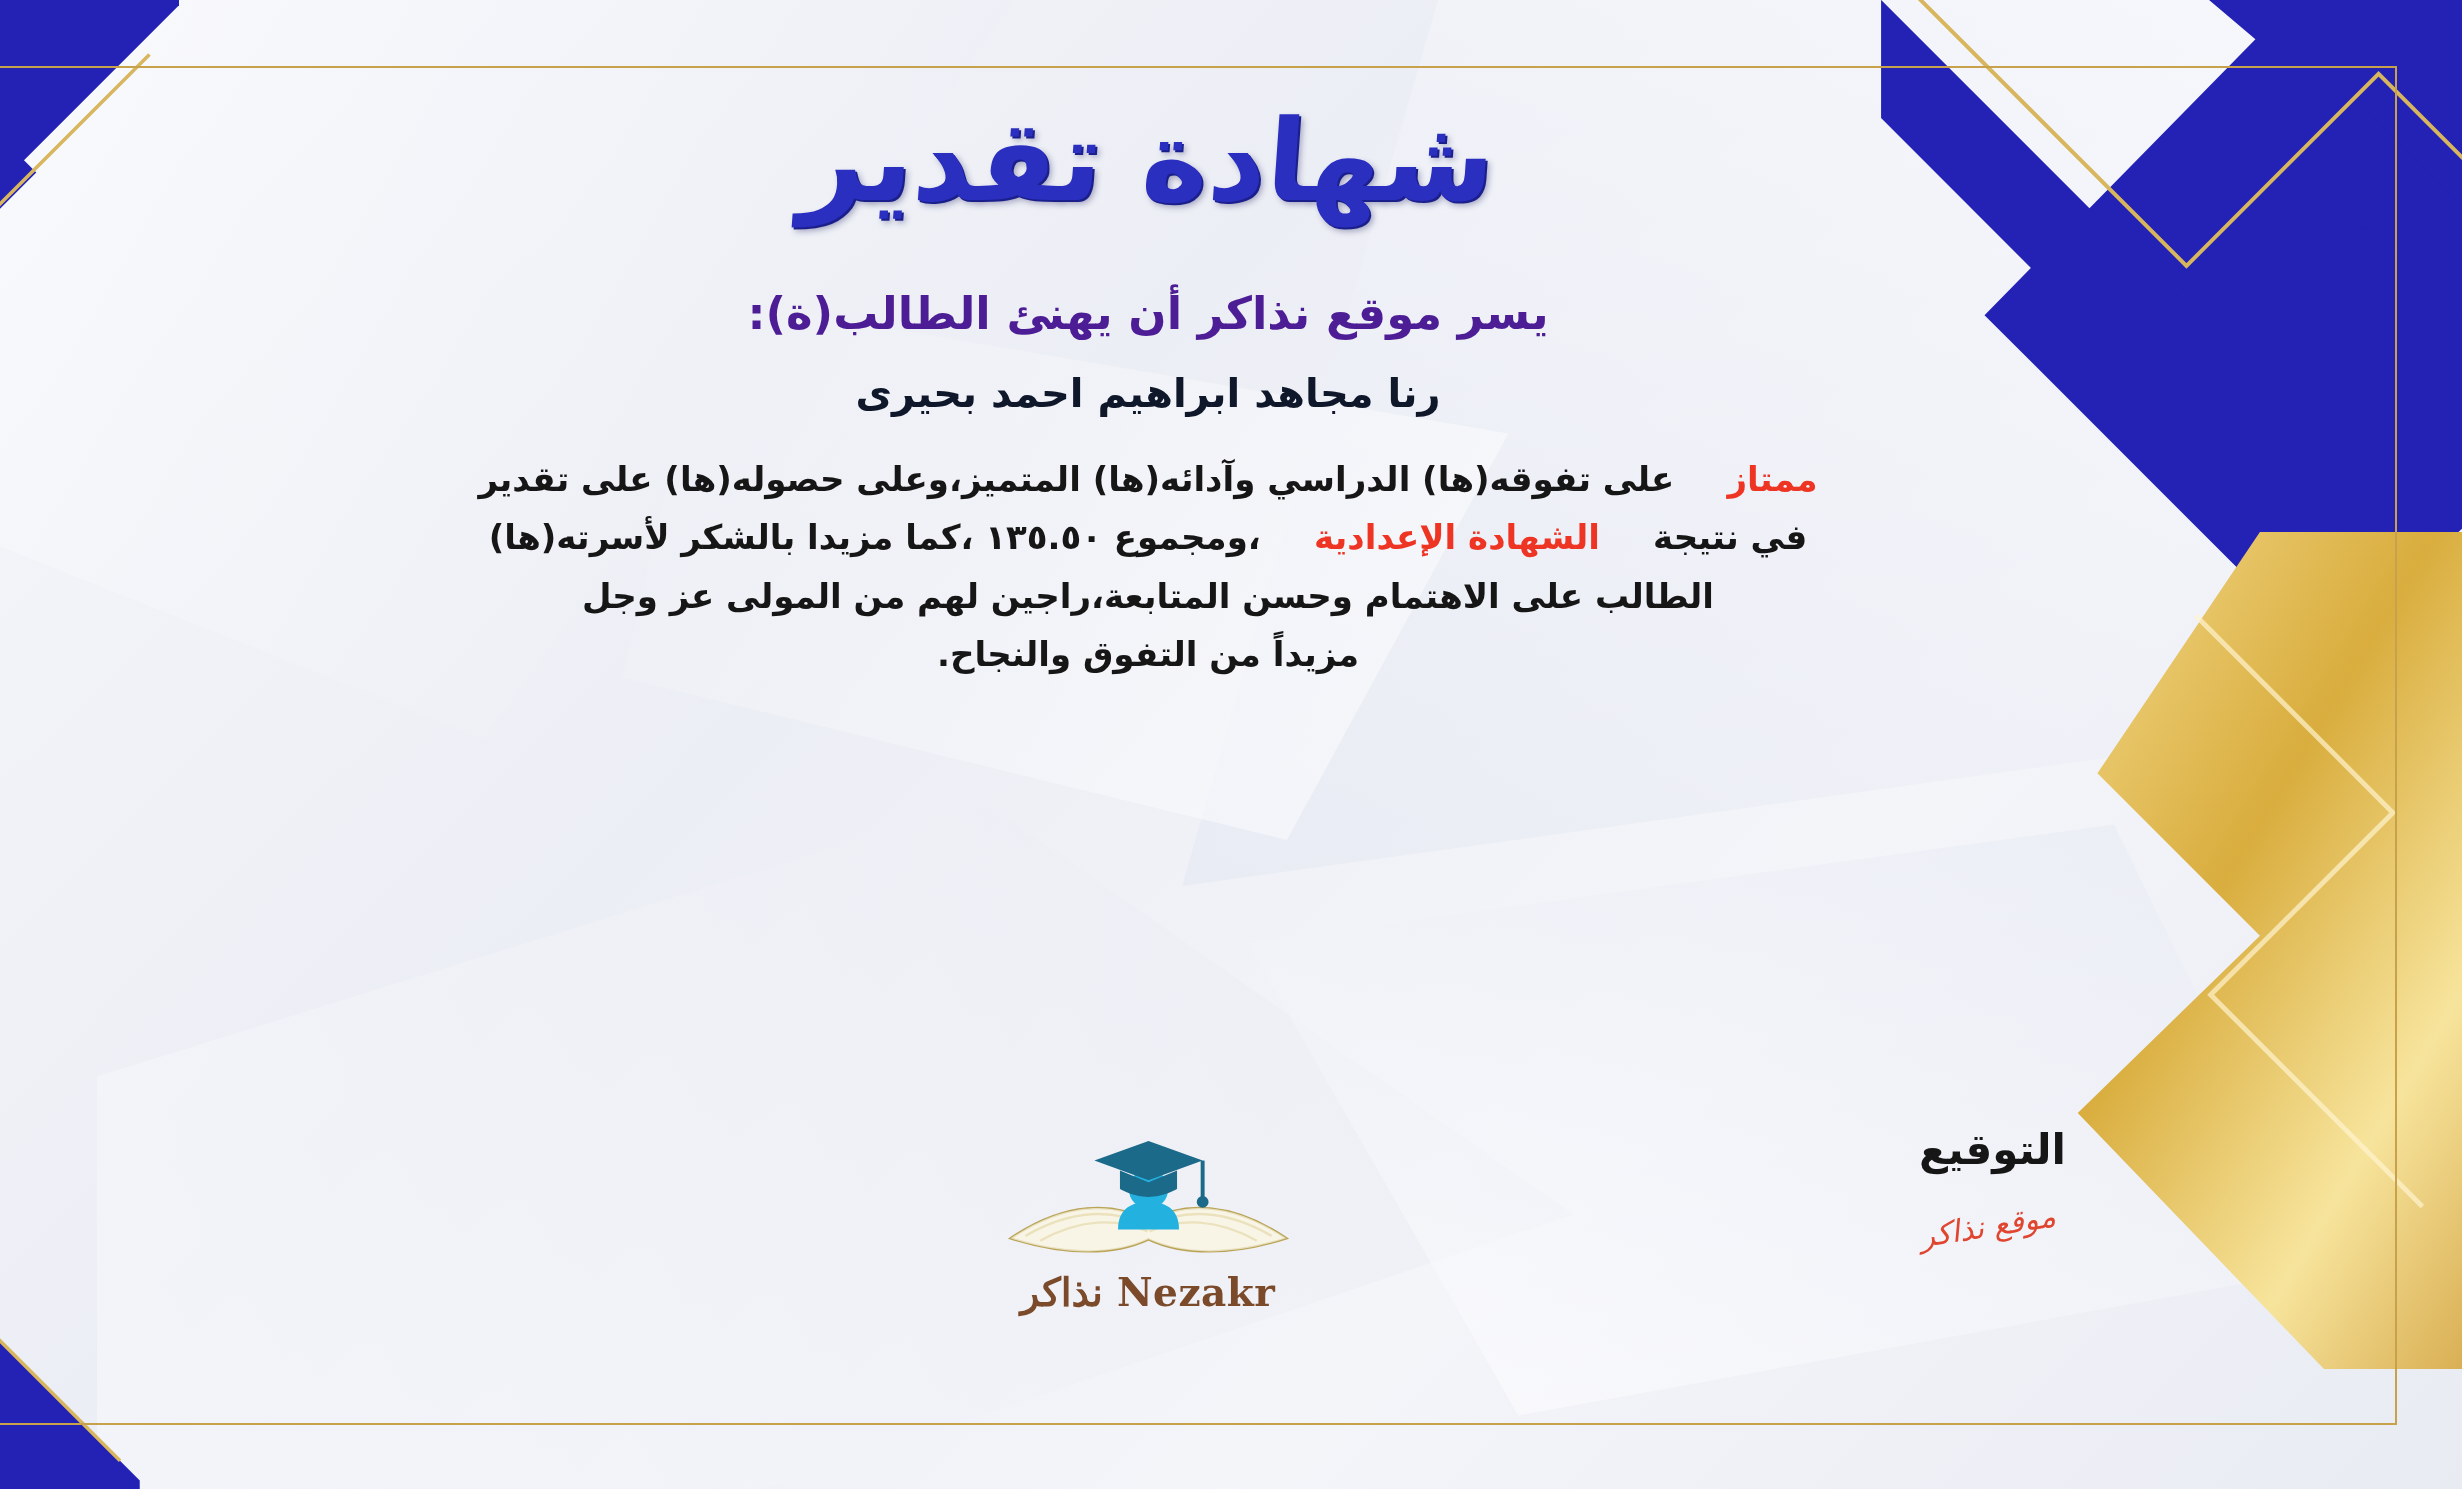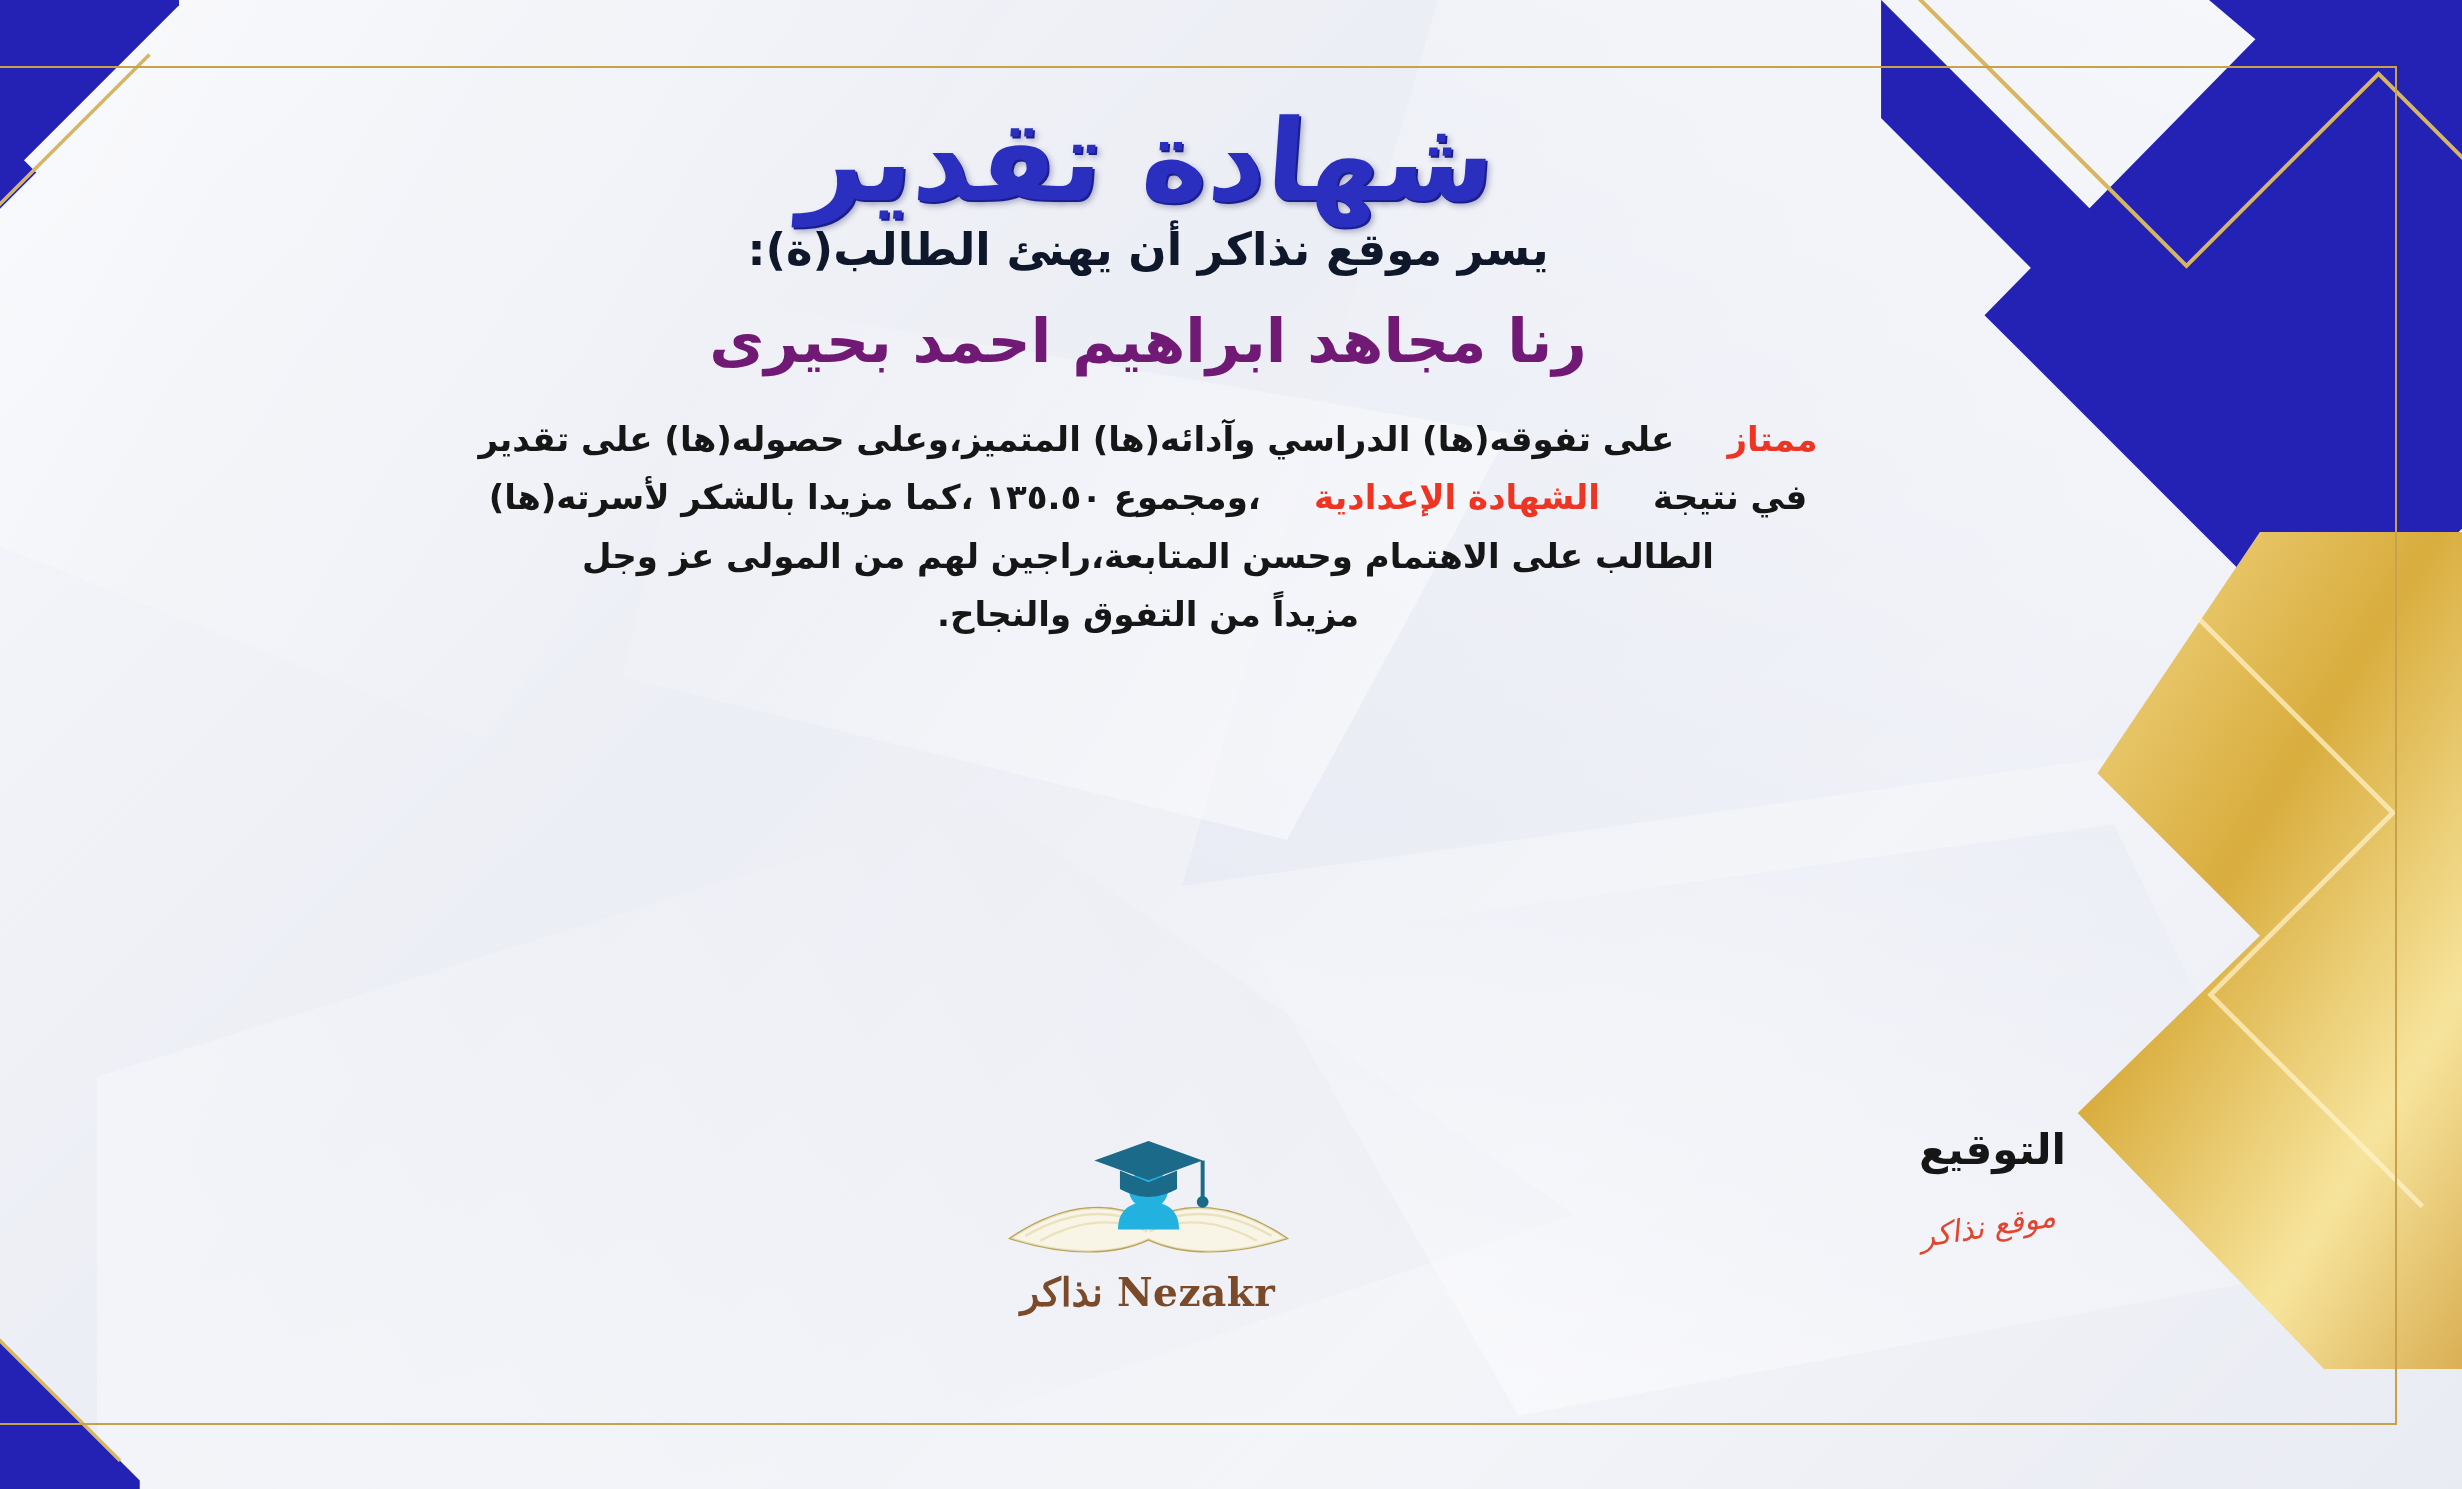--- a/index.html
+++ b/index.html
@@ -125,32 +125,33 @@
     letter-spacing: -3px;
     text-shadow:
        2px 2px 0 #1a1f8c,
        3.9px 3.9px 6.9px rgba(20,20,90,0.35);
     line-height: 1.1;
     transform: skewX(-4deg);
     white-space: nowrap;
   }
 
   .intro {
+    margin-top: 64px;
     font-size: 45px;
-    color: #0f172a;
+    color: #4c1d95;
     font-weight: 600;
     text-align: center;
     letter-spacing: 0px;
   }
 
   .student-name {
     margin-top: 29.5px;
-    font-size: 60px;
+    font-size: 40px;
     font-weight: 700;
-    color: #701a75;
+    color: #0f172a;
     text-align: right;
   }
 
   .body-text {
     margin-top: 34px;
     font-size: 34px;
     line-height: 1.72;
     color: #161616;
     font-weight: 600;
     text-align: center;

